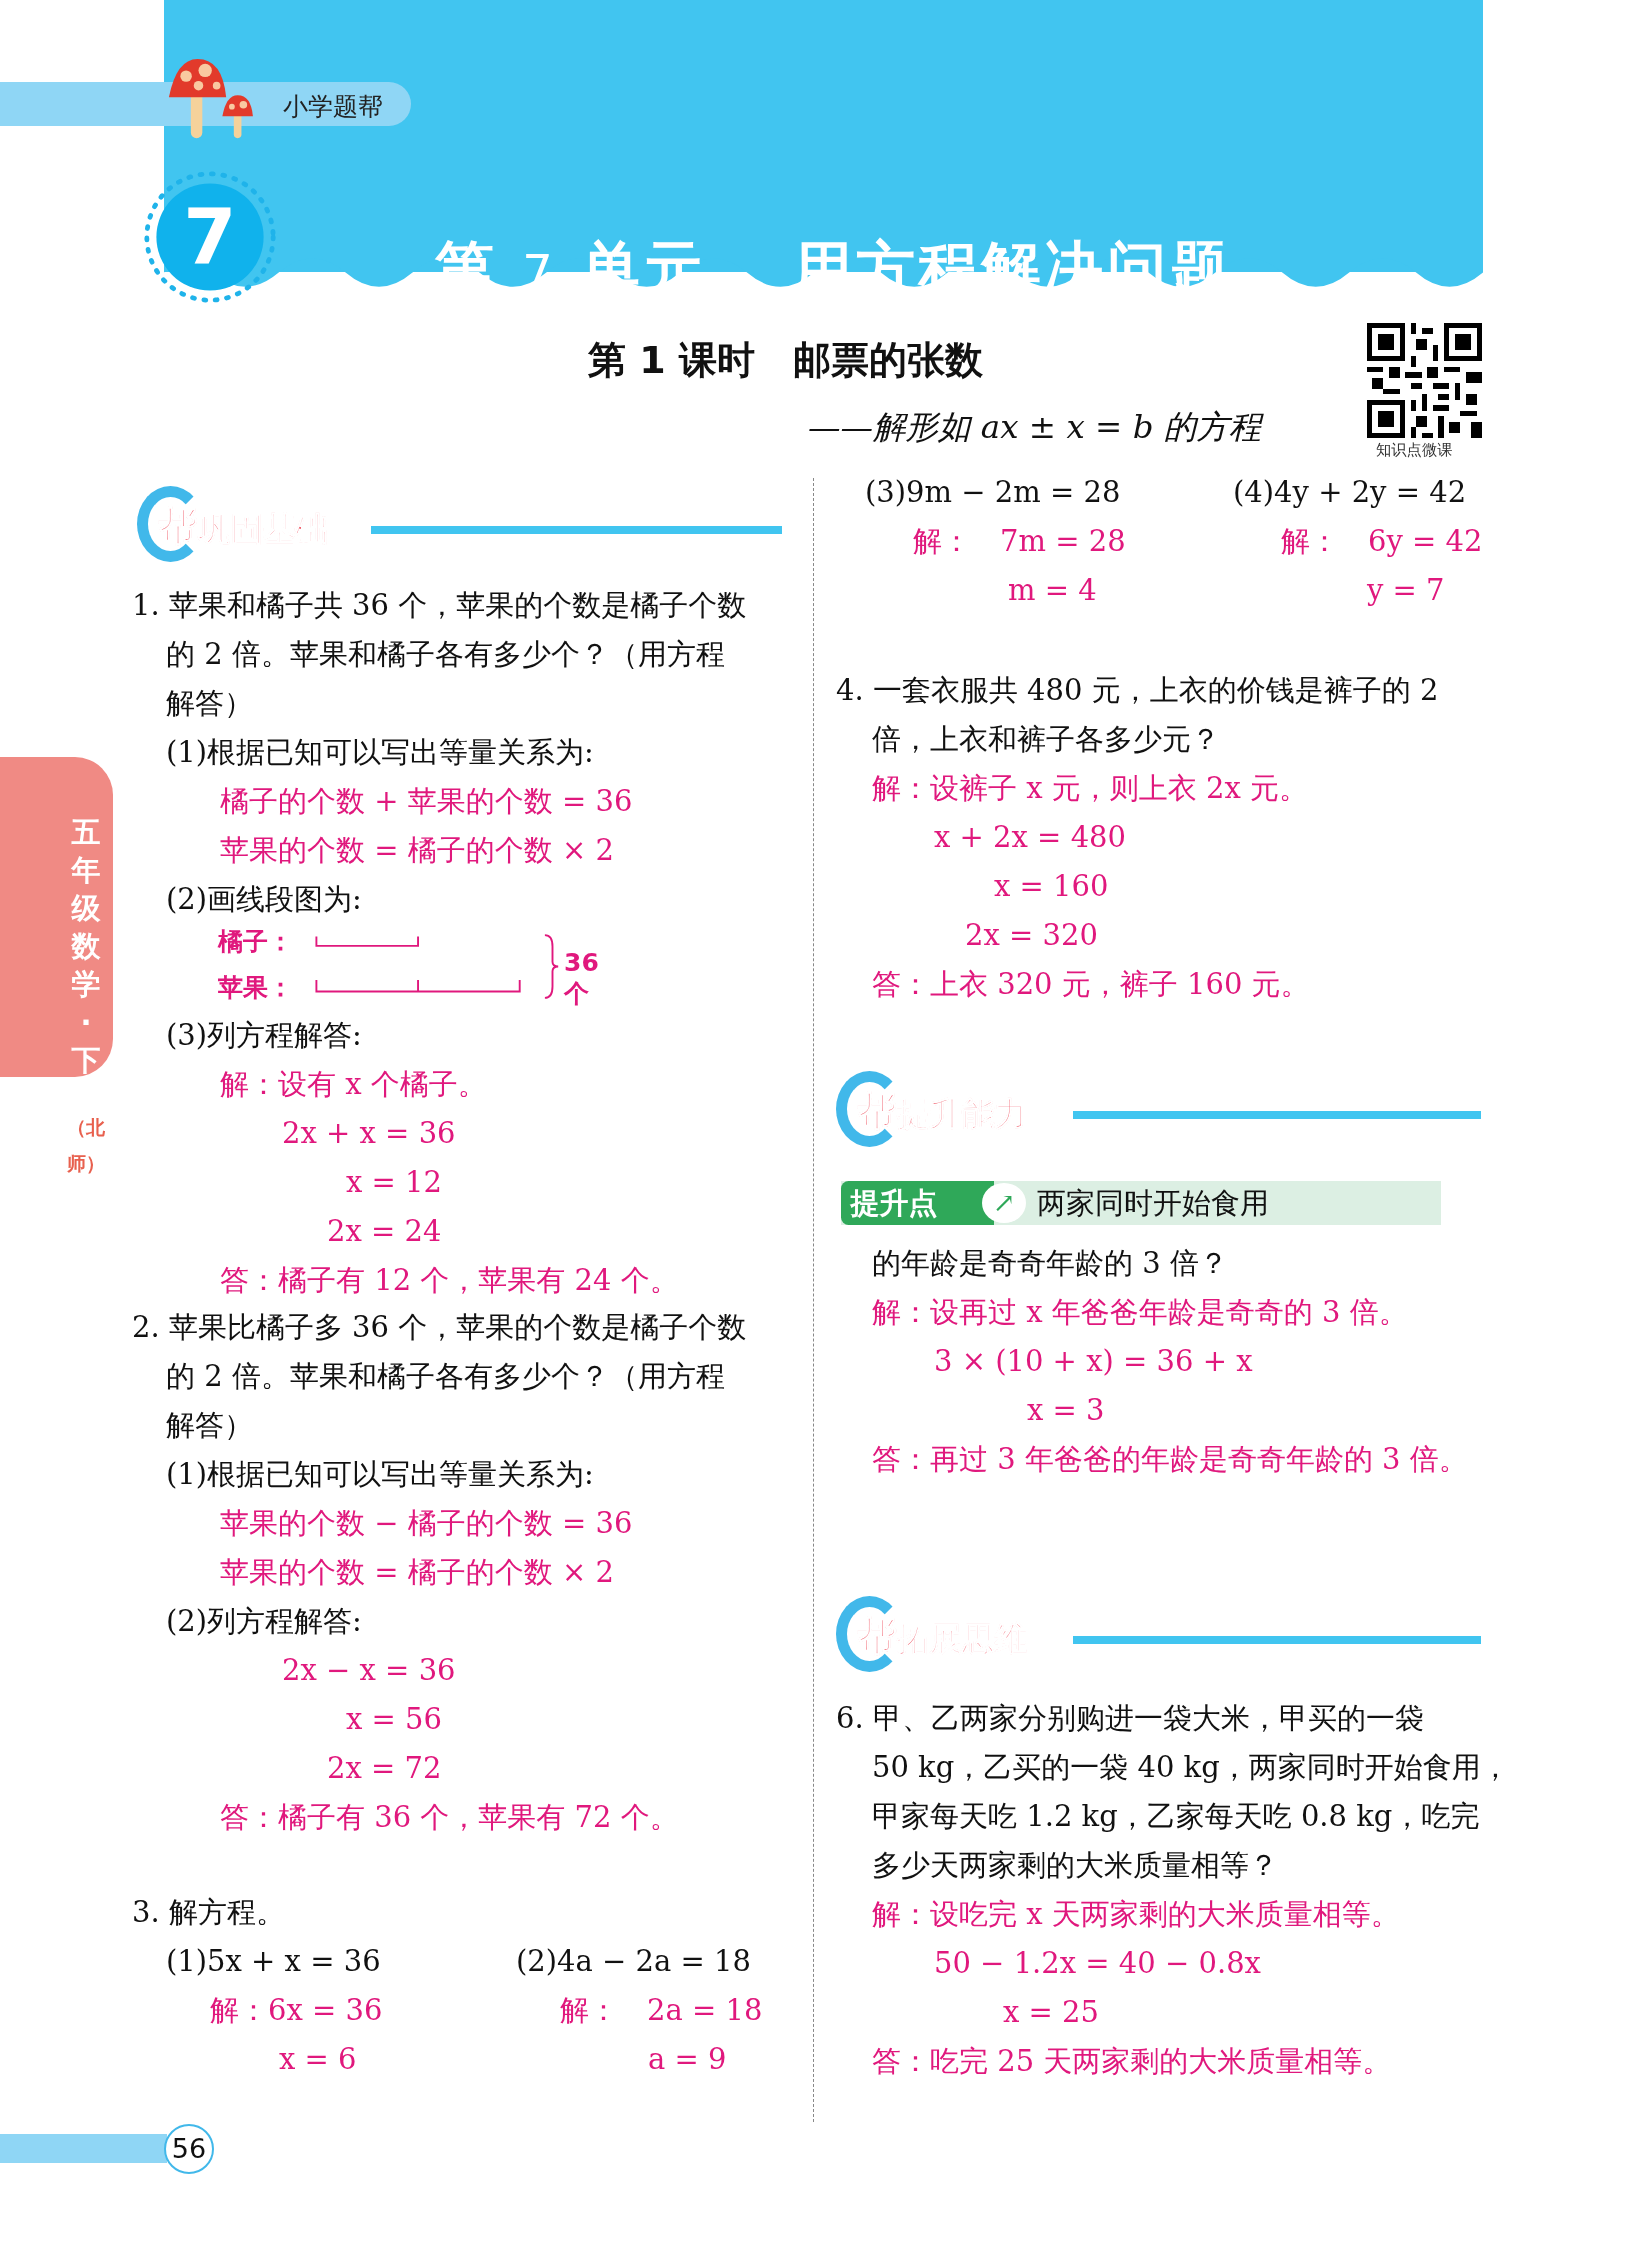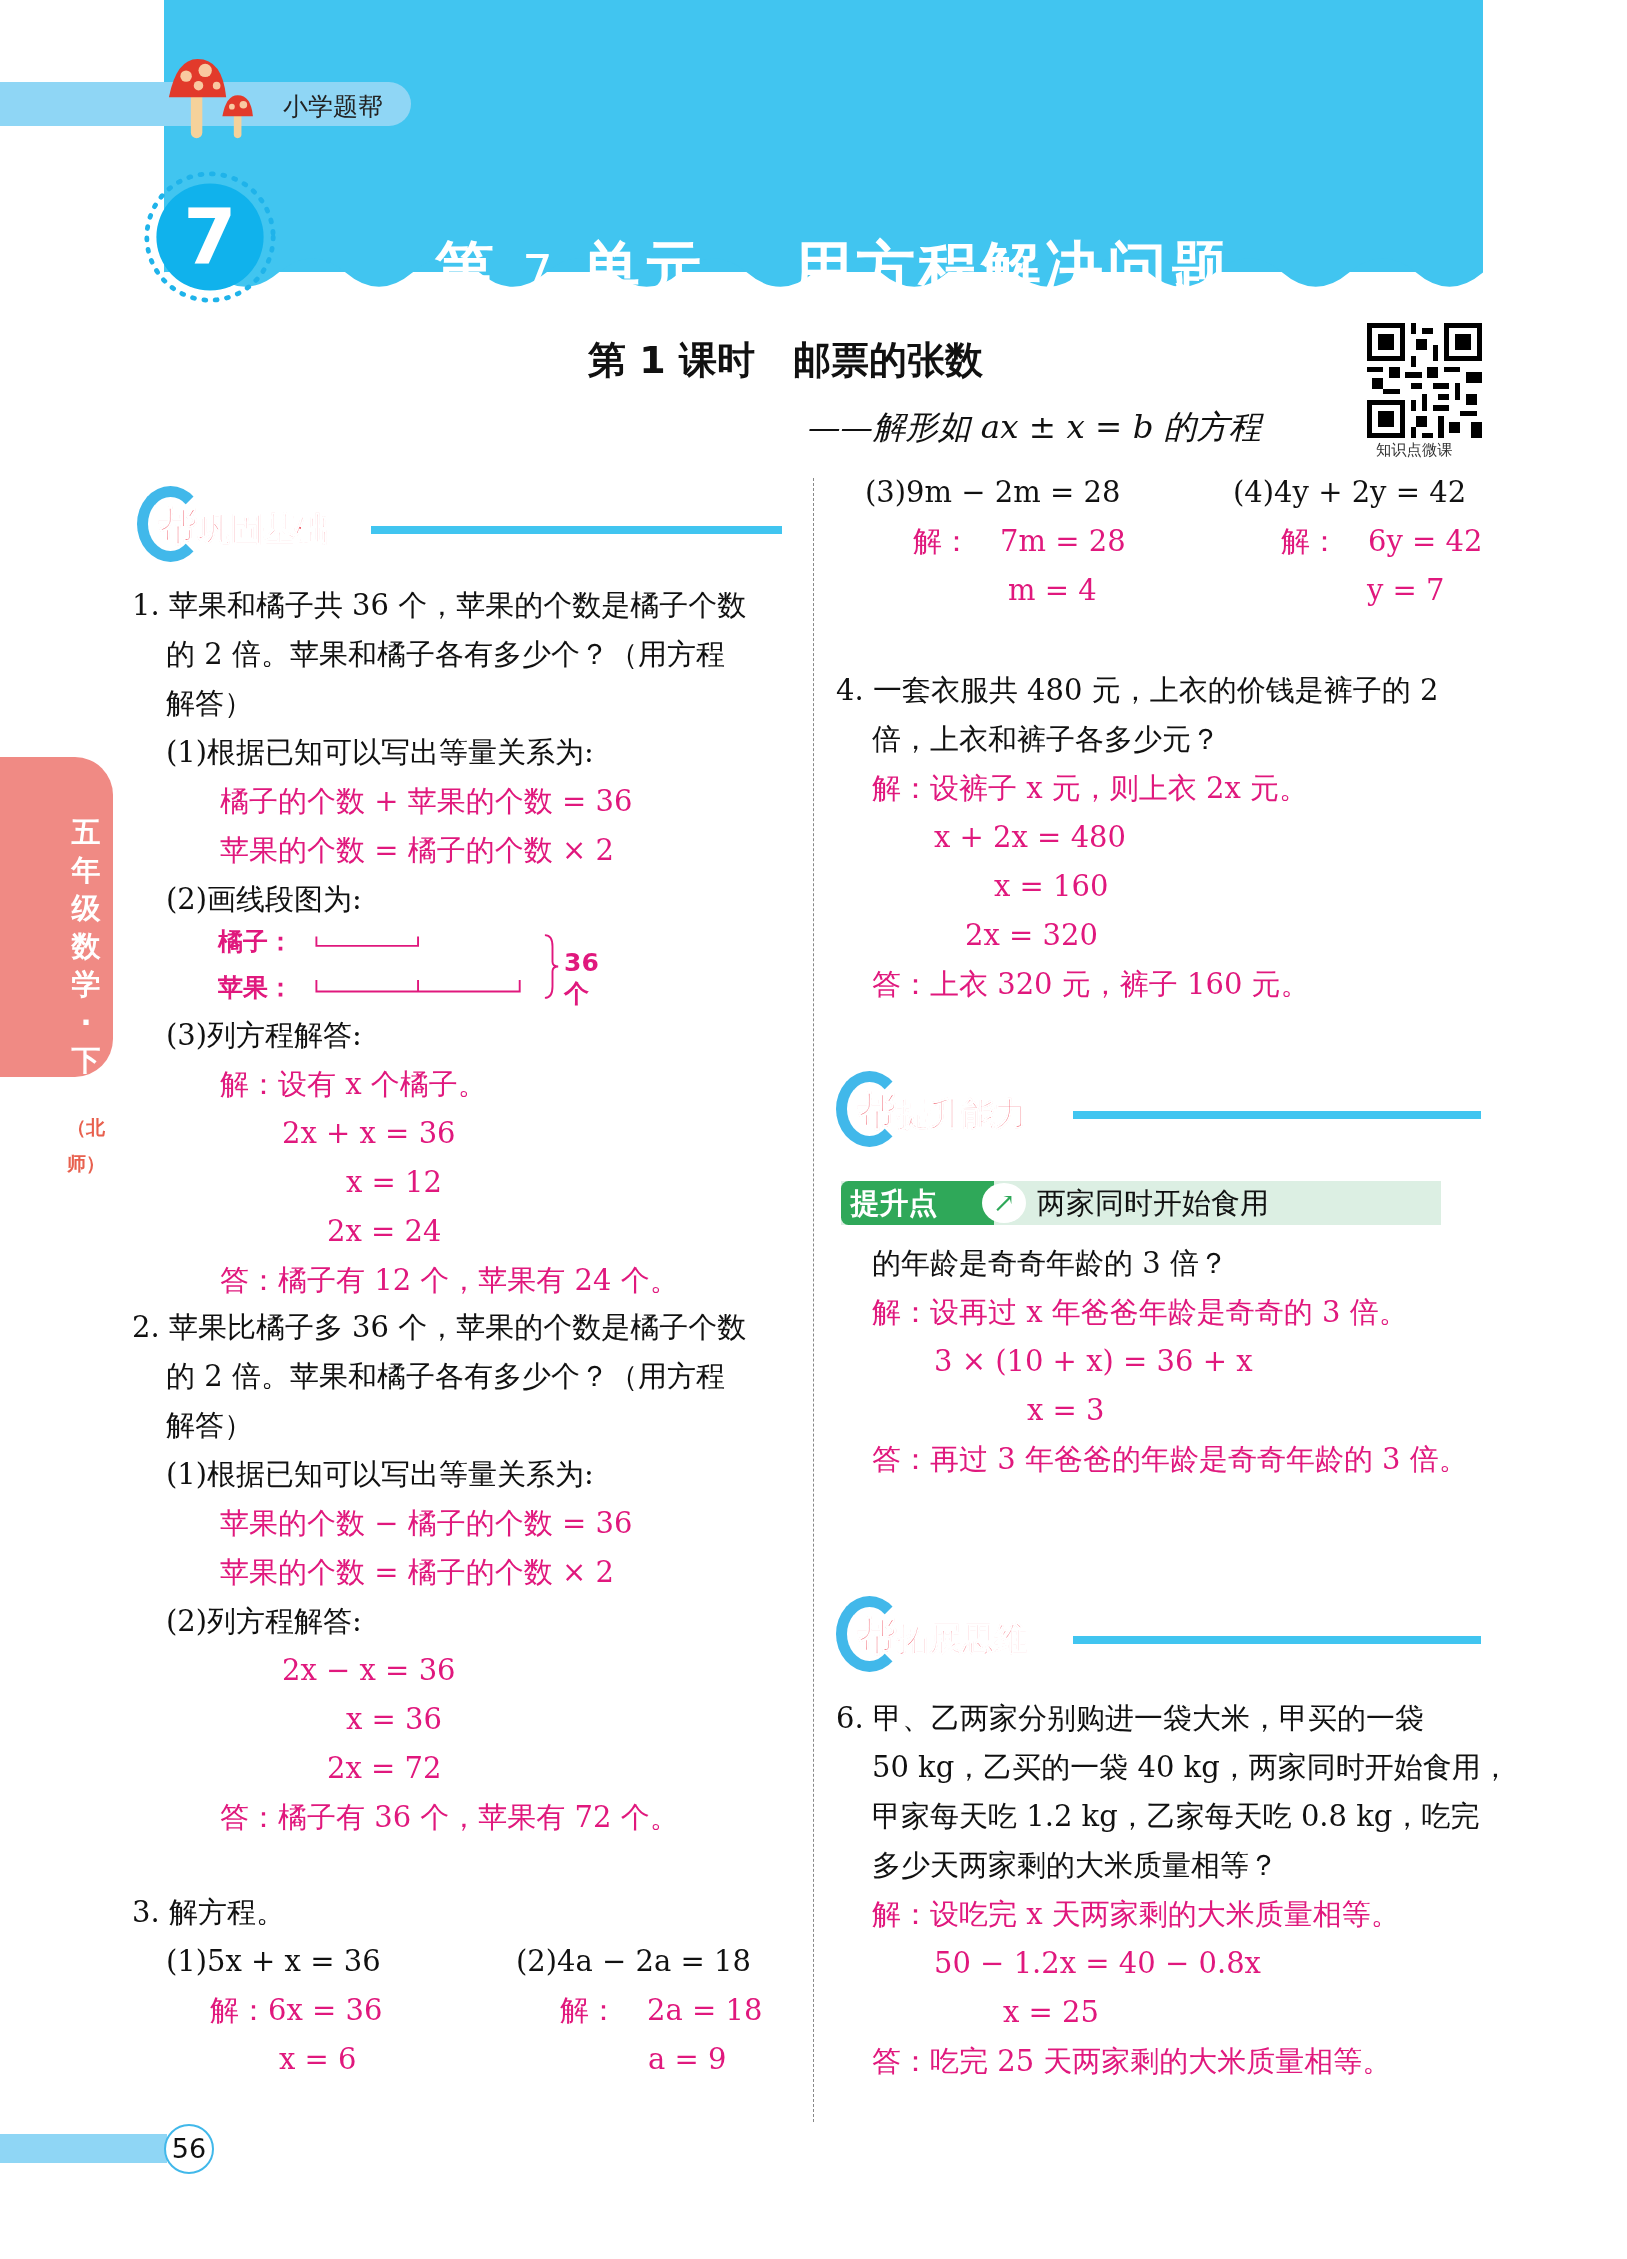--- a/index.html
+++ b/index.html
@@ -126,21 +126,21 @@
 
 <div class="abs" style="left:132px;top:1303px;">
   <div class="txt">2. 苹果比橘子多 36 个，苹果的个数是橘子个数</div>
   <div class="txt" style="padding-left:34px">的 2 倍。苹果和橘子各有多少个？（用方程</div>
   <div class="txt" style="padding-left:34px">解答）</div>
   <div class="txt" style="padding-left:34px">(1)根据已知可以写出等量关系为:</div>
   <div class="ans" style="padding-left:88px">苹果的个数 − 橘子的个数 = 36</div>
   <div class="ans" style="padding-left:88px">苹果的个数 = 橘子的个数 × 2</div>
   <div class="txt" style="padding-left:34px">(2)列方程解答:</div>
   <div class="ans" style="padding-left:150px">2x − x = 36</div>
-  <div class="ans" style="padding-left:214px">x = 36</div>
+  <div class="ans" style="padding-left:214px">x = 56</div>
   <div class="ans" style="padding-left:195px">2x = 72</div>
   <div class="ans" style="padding-left:88px">答：橘子有 36 个，苹果有 72 个。</div>
 </div>
 
 <div class="abs" style="left:132px;top:1888px;">
   <div class="txt">3. 解方程。</div>
 </div>
 <div class="abs" style="left:166px;top:1937px;">
   <div class="txt">(1)5x + x = 36</div>
   <div class="ans" style="padding-left:44px">解：6x = 36</div>

